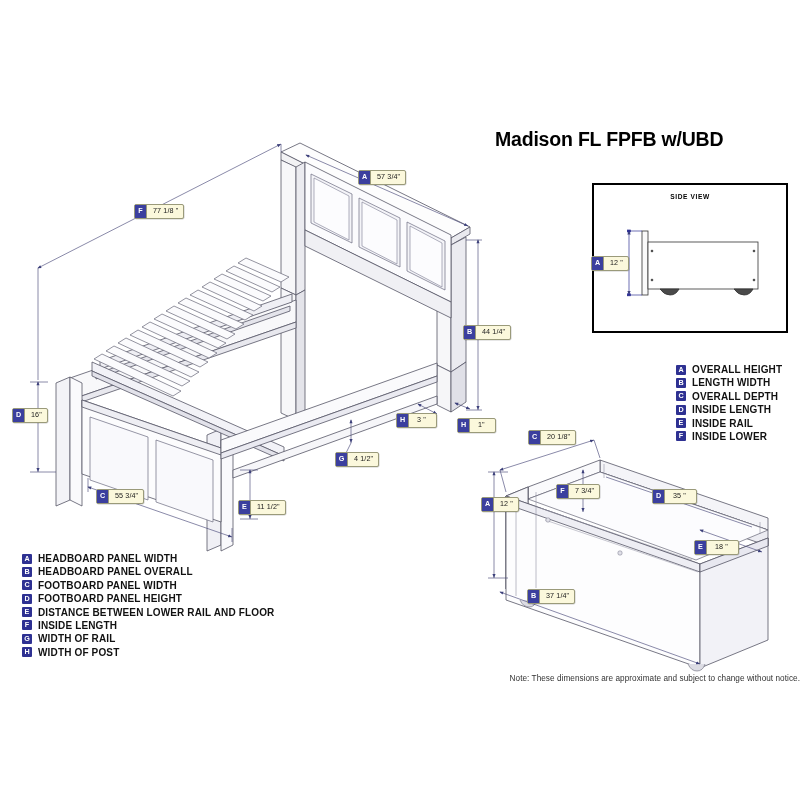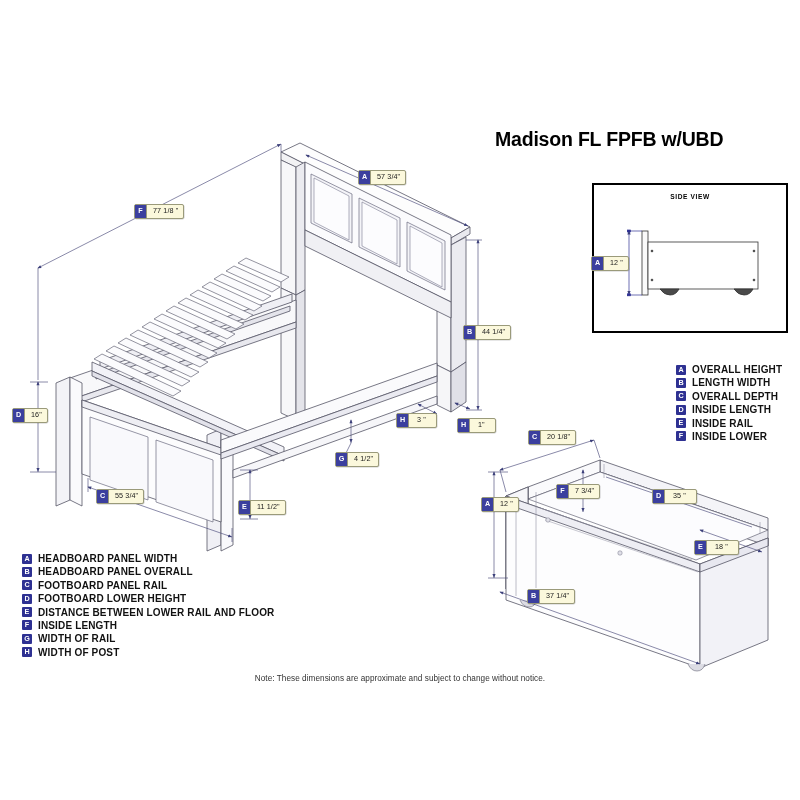--- a/index.html
+++ b/index.html
@@ -109,21 +109,21 @@
     white-space:nowrap;
   }
   #legend-bed{left:22px;top:553px;}
   #legend-drawer{left:676px;top:364px;}
   #legend-drawer .txt{font-size:10px;}
 
   
   .footer-note{
     position:absolute;
     left:0;top:674px;width:800px;
-    text-align:center;
+    text-align:right;
     font-size:8.2px;
     color:#333;
     letter-spacing:0.05px;
   }
 </style>
 </head>
 <body>
 
 <div id="sheet">
 
@@ -421,25 +421,25 @@
     <div class="row">
       <span class="badge">A</span>
       <span class="txt">HEADBOARD PANEL WIDTH</span>
     </div>
     <div class="row">
       <span class="badge">B</span>
       <span class="txt">HEADBOARD PANEL OVERALL</span>
     </div>
     <div class="row">
       <span class="badge">C</span>
-      <span class="txt">FOOTBOARD PANEL RAIL</span>
+      <span class="txt">FOOTBOARD PANEL WIDTH</span>
     </div>
     <div class="row">
       <span class="badge">D</span>
-      <span class="txt">FOOTBOARD LOWER HEIGHT</span>
+      <span class="txt">FOOTBOARD PANEL HEIGHT</span>
     </div>
     <div class="row">
       <span class="badge">E</span>
       <span class="txt">DISTANCE BETWEEN LOWER RAIL AND FLOOR</span>
     </div>
     <div class="row">
       <span class="badge">F</span>
       <span class="txt">INSIDE LENGTH</span>
     </div>
     <div class="row">

